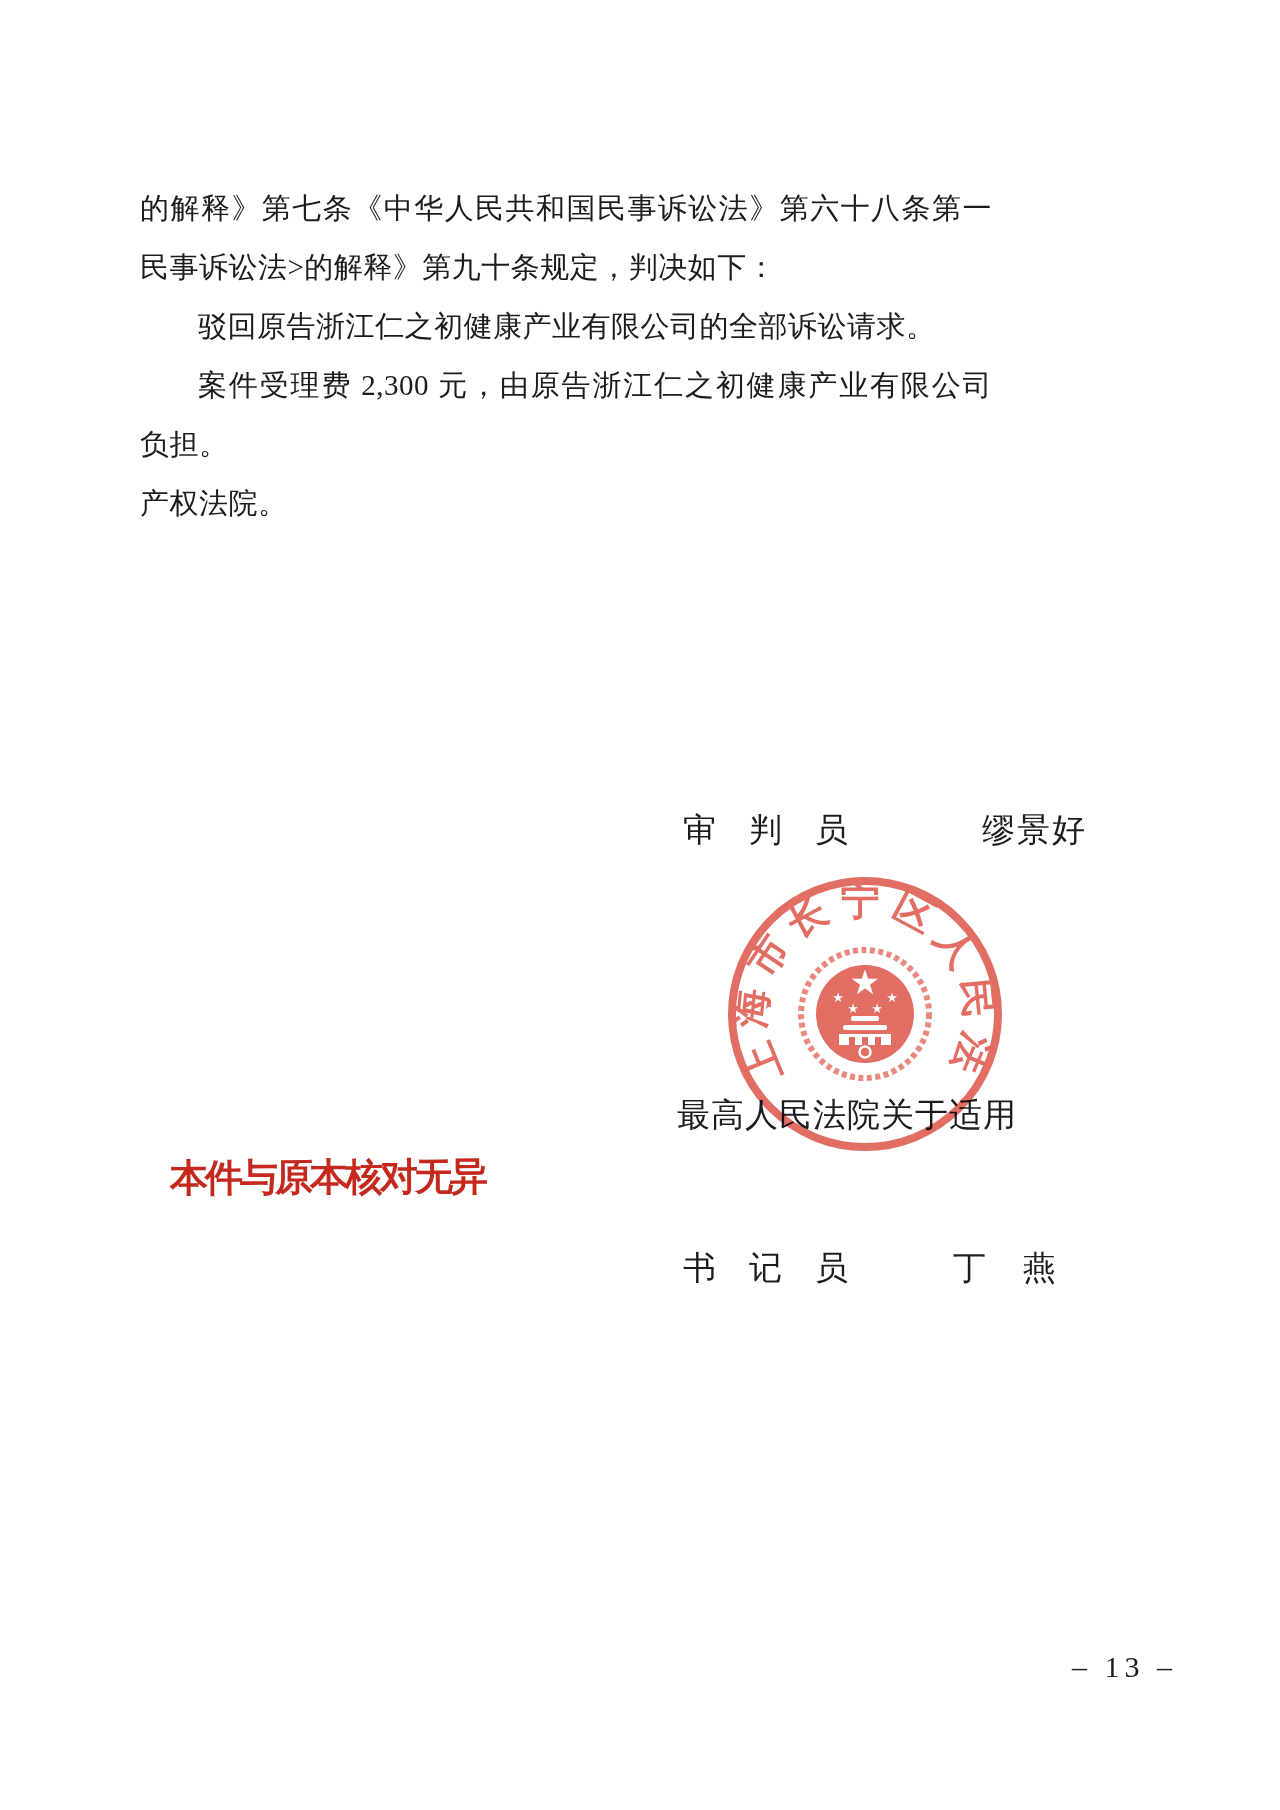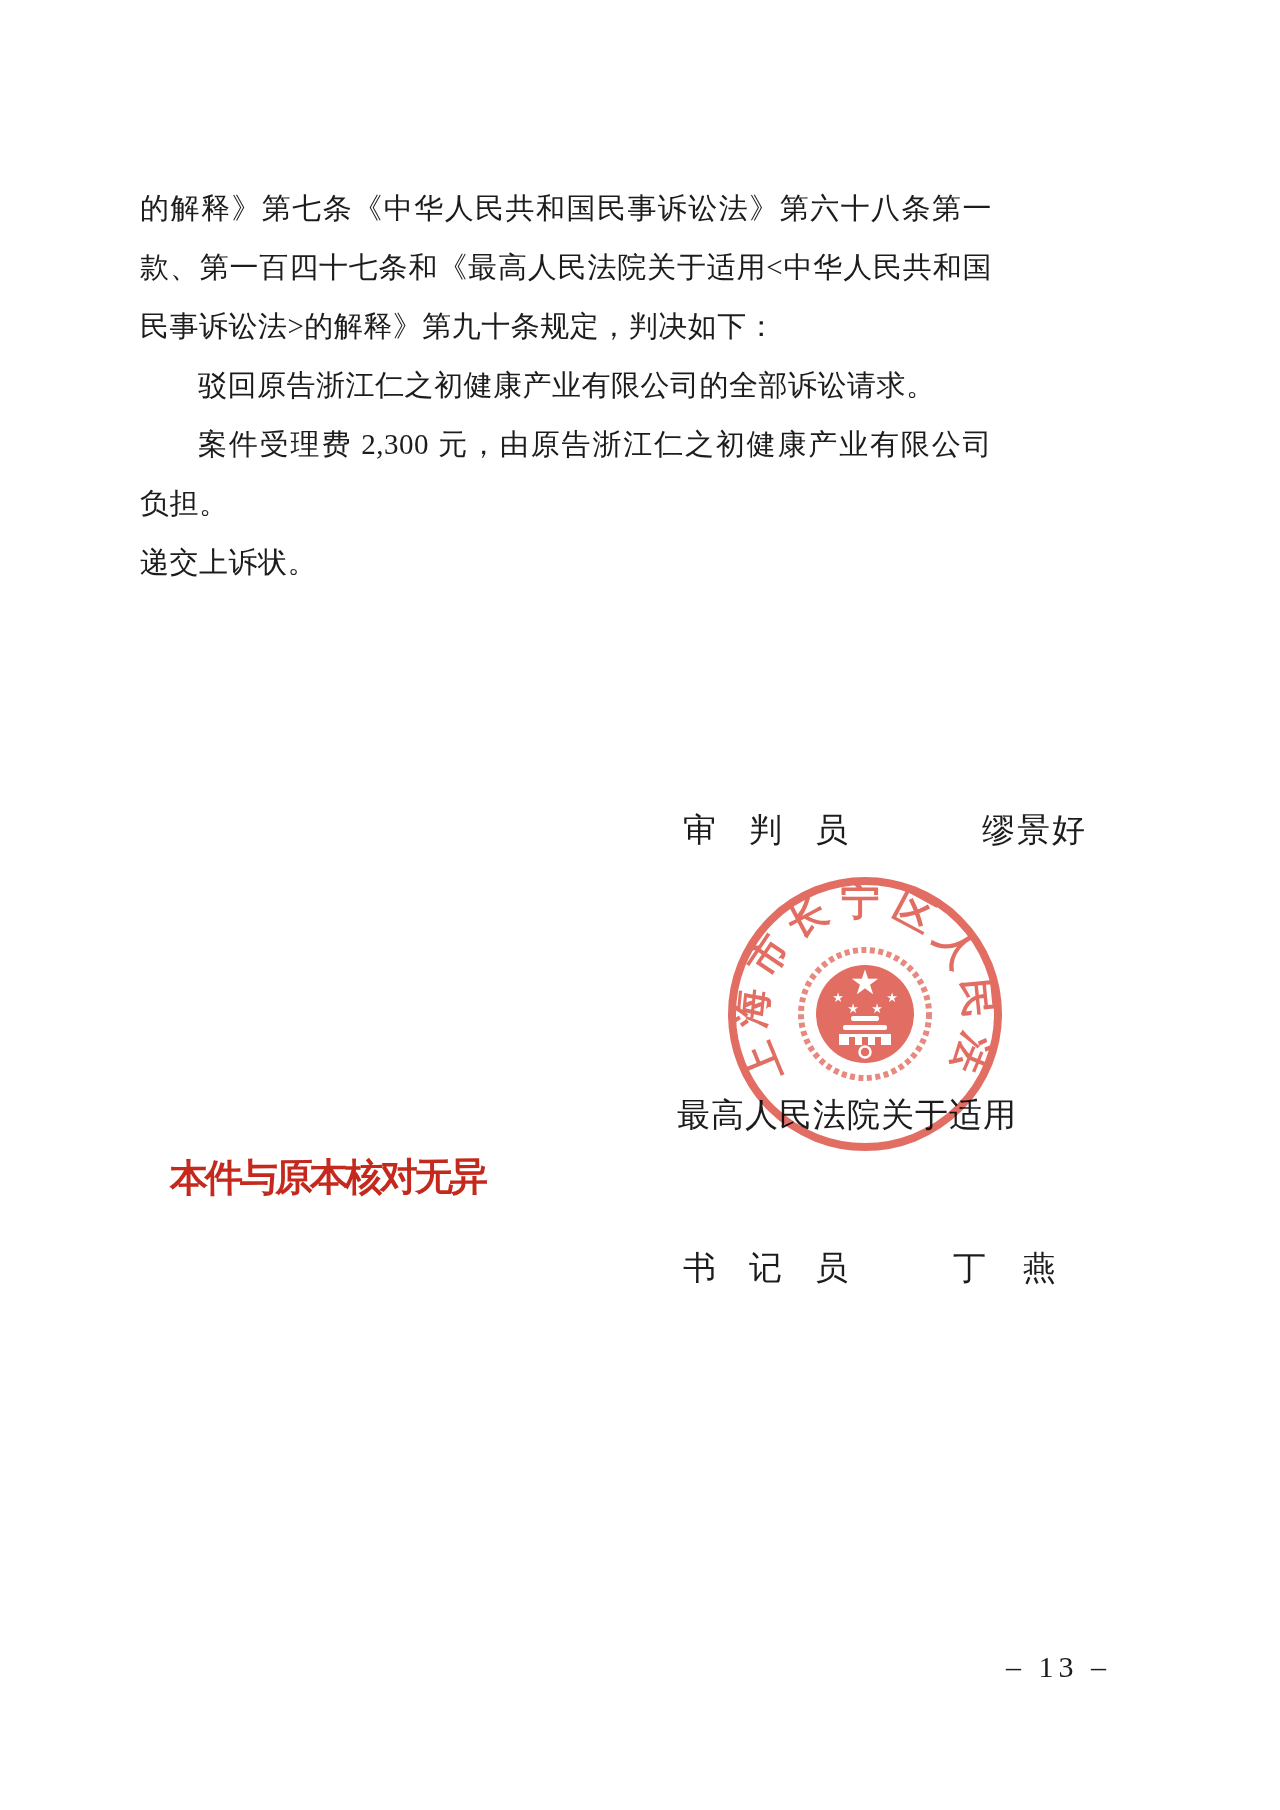--- a/index.html
+++ b/index.html
@@ -40,37 +40,36 @@
   
   .seal{
     position:absolute;left:723px;top:872px;width:284px;height:284px;
     z-index:3;pointer-events:none;
     mix-blend-mode:multiply;
     opacity:0.92;
   }
   .seal text{font-family:"DejaVu Sans",sans-serif;font-weight:bold;}
   
   .page-number{
-    position:absolute;left:1006px;top:1650px;
+    position:absolute;left:1072px;top:1650px;
     font-size:30px;letter-spacing:5px;white-space:nowrap;color:#1c1c1c;
   }
 </style>
 </head>
 <body>
 
 <div class="page">
 
   <div class="content">
     <div class="line jst">的解释》第七条《中华人民共和国民事诉讼法》第六十八条第一</div>
-    <div class="line jst">款、第一百四十七条和《最高人民法院关于适用&lt;中华人民共和国</div>
     <div class="line">民事诉讼法&gt;的解释》第九十条规定，判决如下：</div>
     <div class="line ind">驳回原告浙江仁之初健康产业有限公司的全部诉讼请求。</div>
     <div class="line jst ind">案件受理费 2,300 元，由原告浙江仁之初健康产业有限公司</div>
     <div class="line">负担。</div>
-    <div class="line">递交上诉状。</div>
+    <div class="line">产权法院。</div>
   </div>
 
   <div class="sig-row judge-title">审　判　员</div>
   <div class="sig-row judge-name">缪景好</div>
 
   <div class="sig-row date-line">最高人民法院关于适用</div>
 
   <svg class="seal" viewBox="-142 -142 284 284">
 
     <circle r="133" fill="none" stroke="#df6055" stroke-width="8"></circle>

